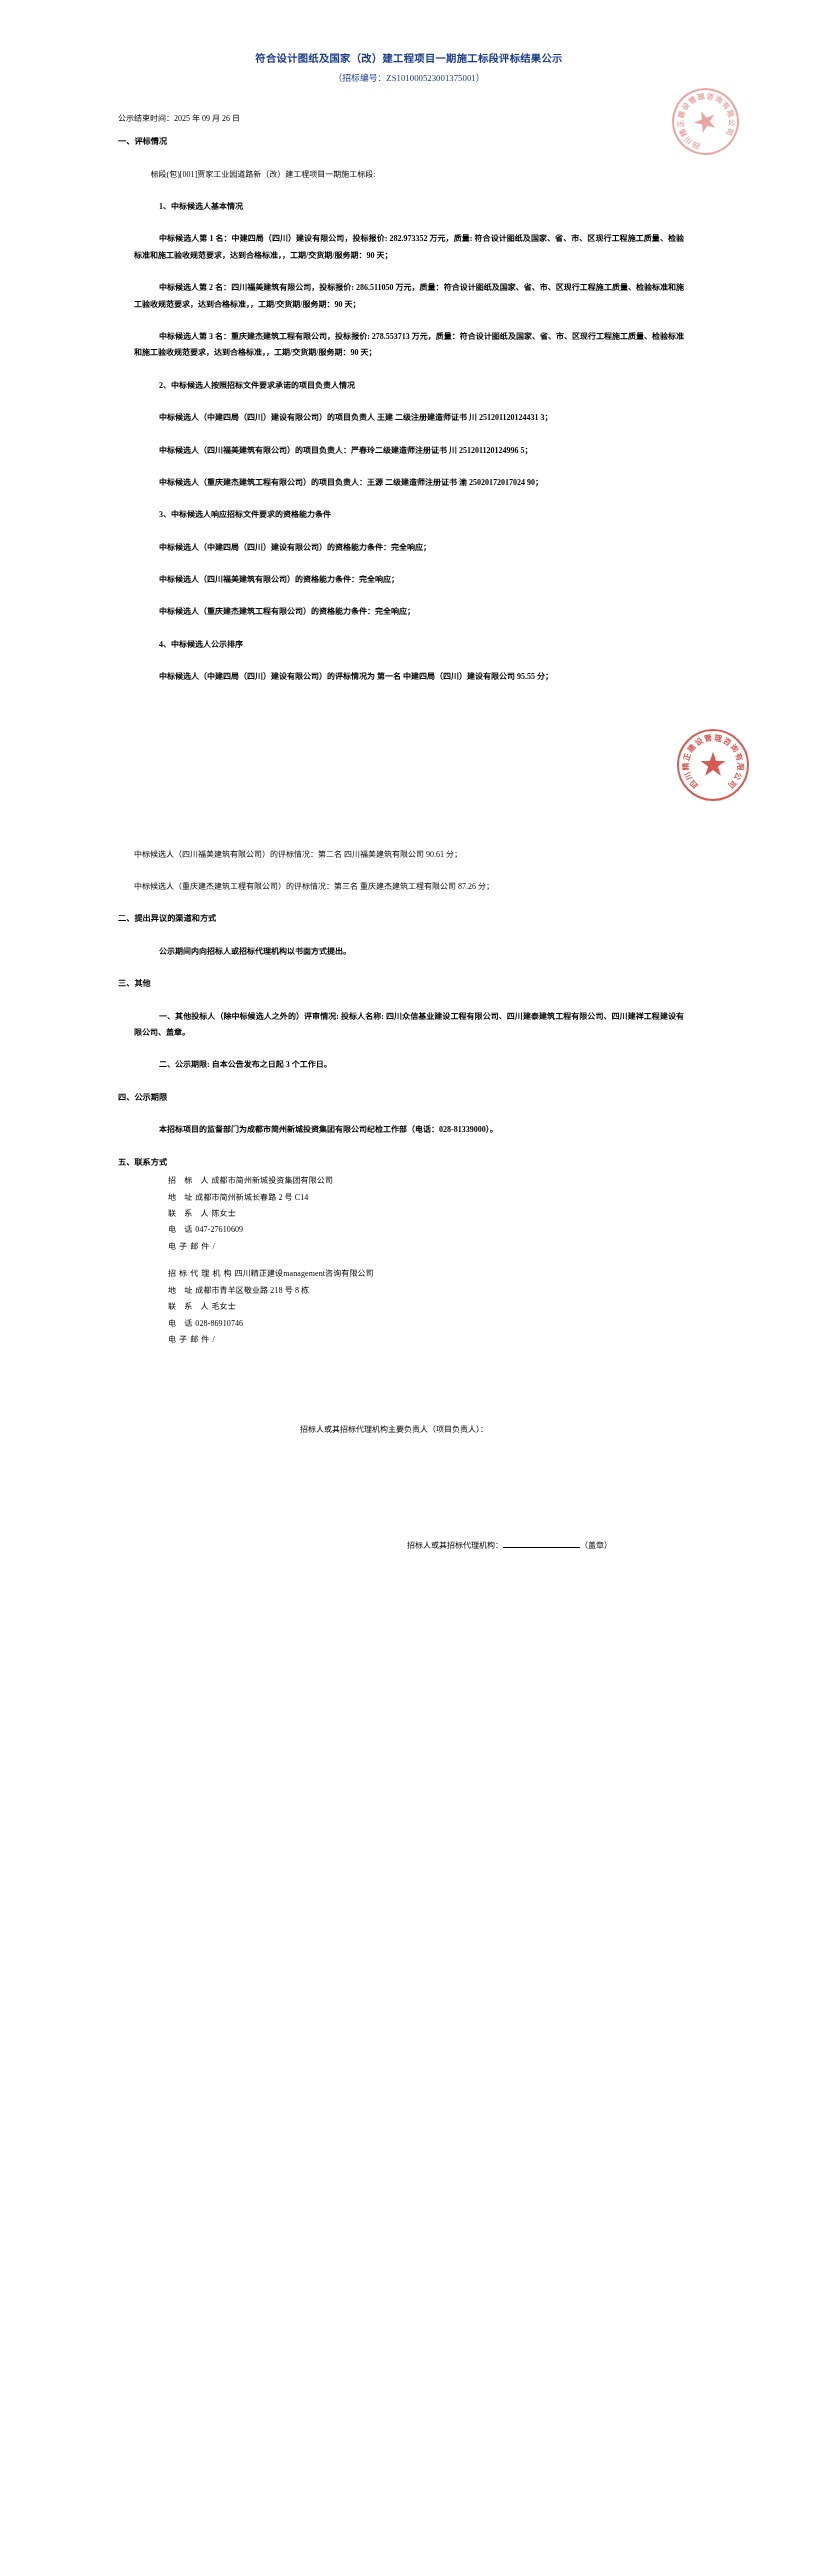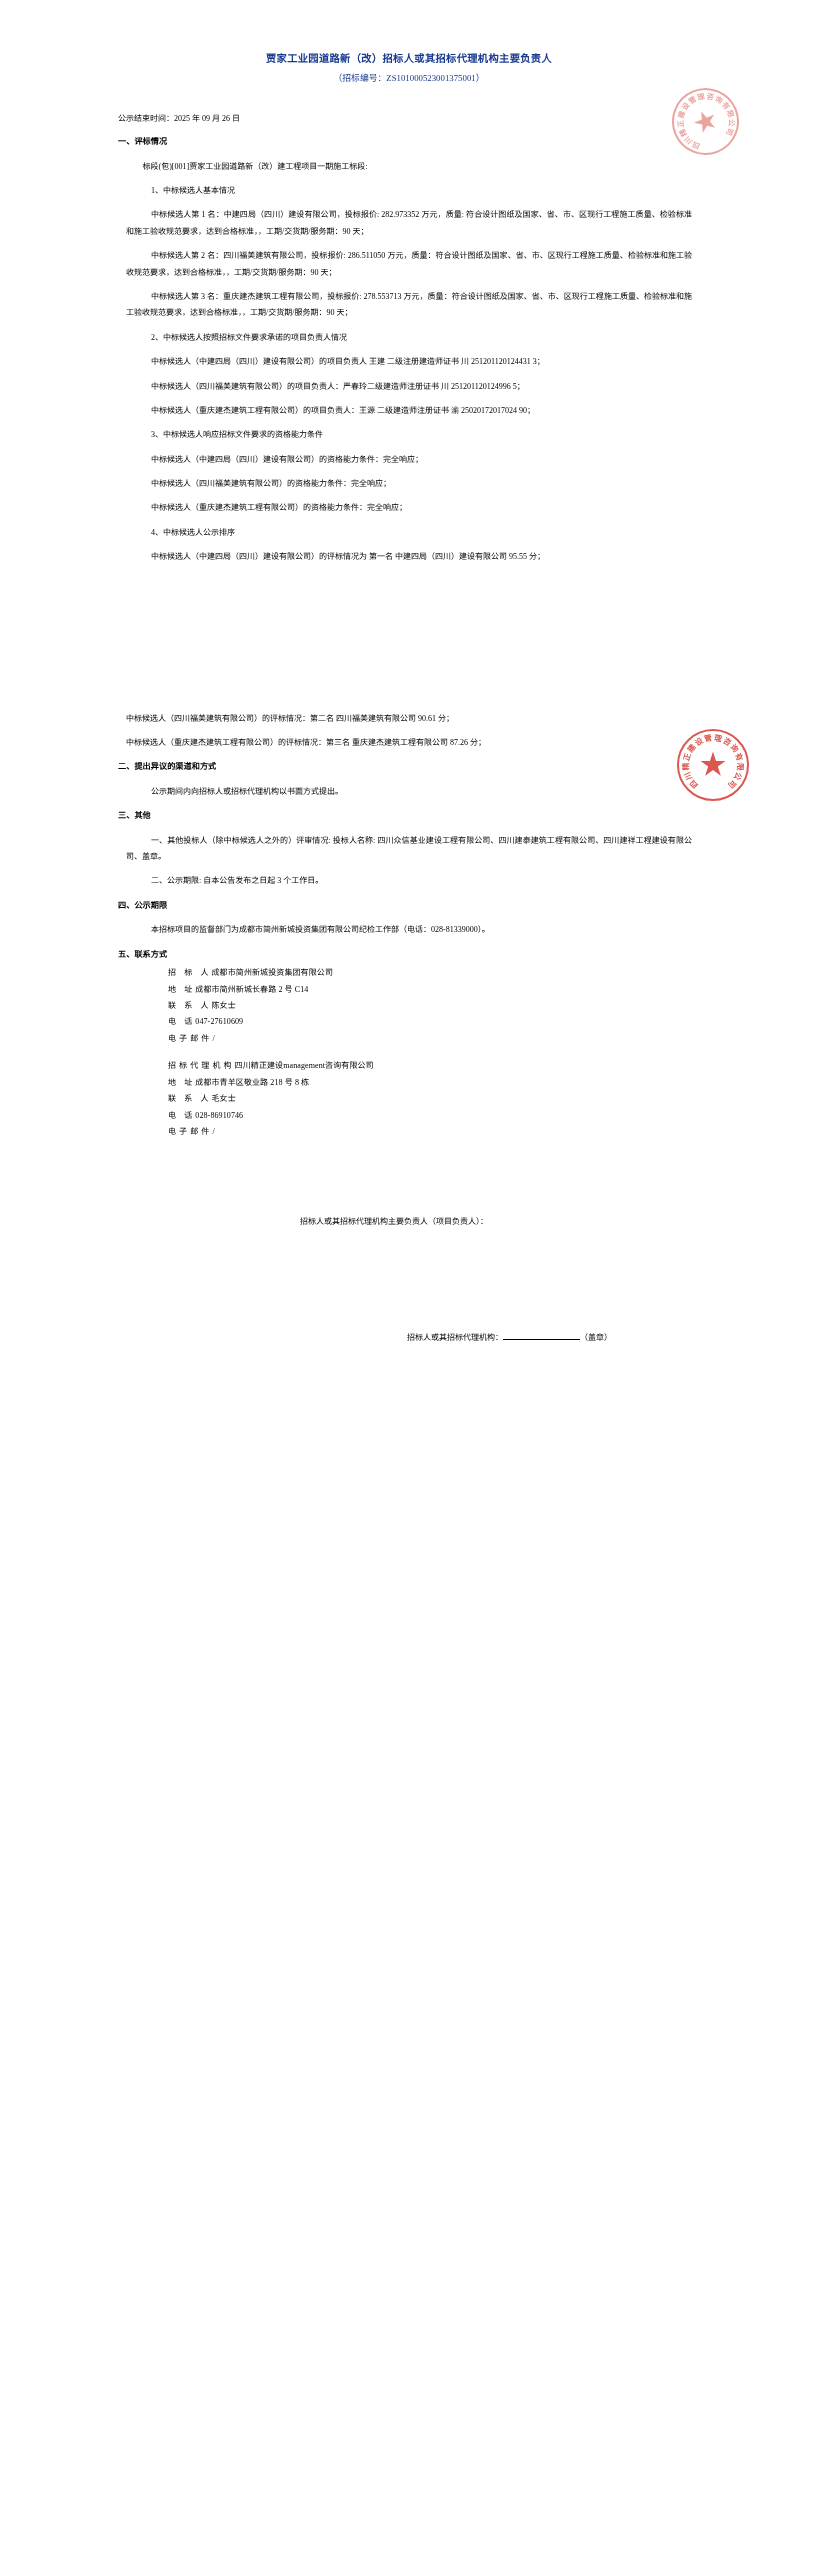--- a/index.html
+++ b/index.html
@@ -52,26 +52,26 @@
   .sec-head {
     font-size: 8.2px;
     font-weight: bold;
     line-height: 2.0;
     margin: 5.2px 0 2.1px 0;
     font-family: Liberation Serif, serif;
   }
   .para {
     font-size: 8px;
     line-height: 2.05;
-    margin: 8px;
+    margin: 16px;
     text-align: justify;
     text-justify: inter-ideograph;
   }
   .ind1 { text-indent: 16.5px; }
-  .ind2 { text-indent: 25px; }
+  .ind2 { text-indent: 25px; font-weight: bold; }
   .ind0 { text-indent: 0; }
   .blockgap { height: 11.3px; }
   .bigblockgap { height: 129px; }
   .kv {
     font-size: 8px;
     line-height: 2.05;
     margin: 0;
     text-indent: 25px;
     letter-spacing: 0.1px;
   }
@@ -136,21 +136,21 @@
   .seal-rot {
     transform: rotate(-22deg);
   }
 </style>
 </head>
 <body>
 
 <div class="page">
   <div class="sheet">
 
-    <h1 class="doc-title">贾家工业园道路新（改）招标人或其招标代理机构主要负责人</h1>
+    <h1 class="doc-title">符合设计图纸及国家（改）建工程项目一期施工标段评标结果公示</h1>
     <div class="doc-subtitle">（招标编号：ZS101000523001375001）</div>
 
     <p class="meta-line ind0">公示结束时间：2025 年 09 月 26 日</p>
 
     <div class="sec-head">一、评标情况</div>
     <p class="para ind1">标段(包)[001]贾家工业园道路新（改）建工程项目一期施工标段:</p>
     <p class="para ind2">1、中标候选人基本情况</p>
     <p class="para ind2">中标候选人第 1 名：中建四局（四川）建设有限公司，投标报价: 282.973352 万元，质量: 符合设计图纸及国家、省、市、区现行工程施工质量、检验标准和施工验收规范要求，达到合格标准，，工期/交货期/服务期：90 天；</p>
     <p class="para ind2">中标候选人第 2 名：四川福美建筑有限公司，投标报价: 286.511050 万元，质量：符合设计图纸及国家、省、市、区现行工程施工质量、检验标准和施工验收规范要求，达到合格标准，，工期/交货期/服务期：90 天；</p>
     <p class="para ind2">中标候选人第 3 名：重庆建杰建筑工程有限公司，投标报价: 278.553713 万元，质量：符合设计图纸及国家、省、市、区现行工程施工质量、检验标准和施工验收规范要求，达到合格标准，，工期/交货期/服务期：90 天；</p>

